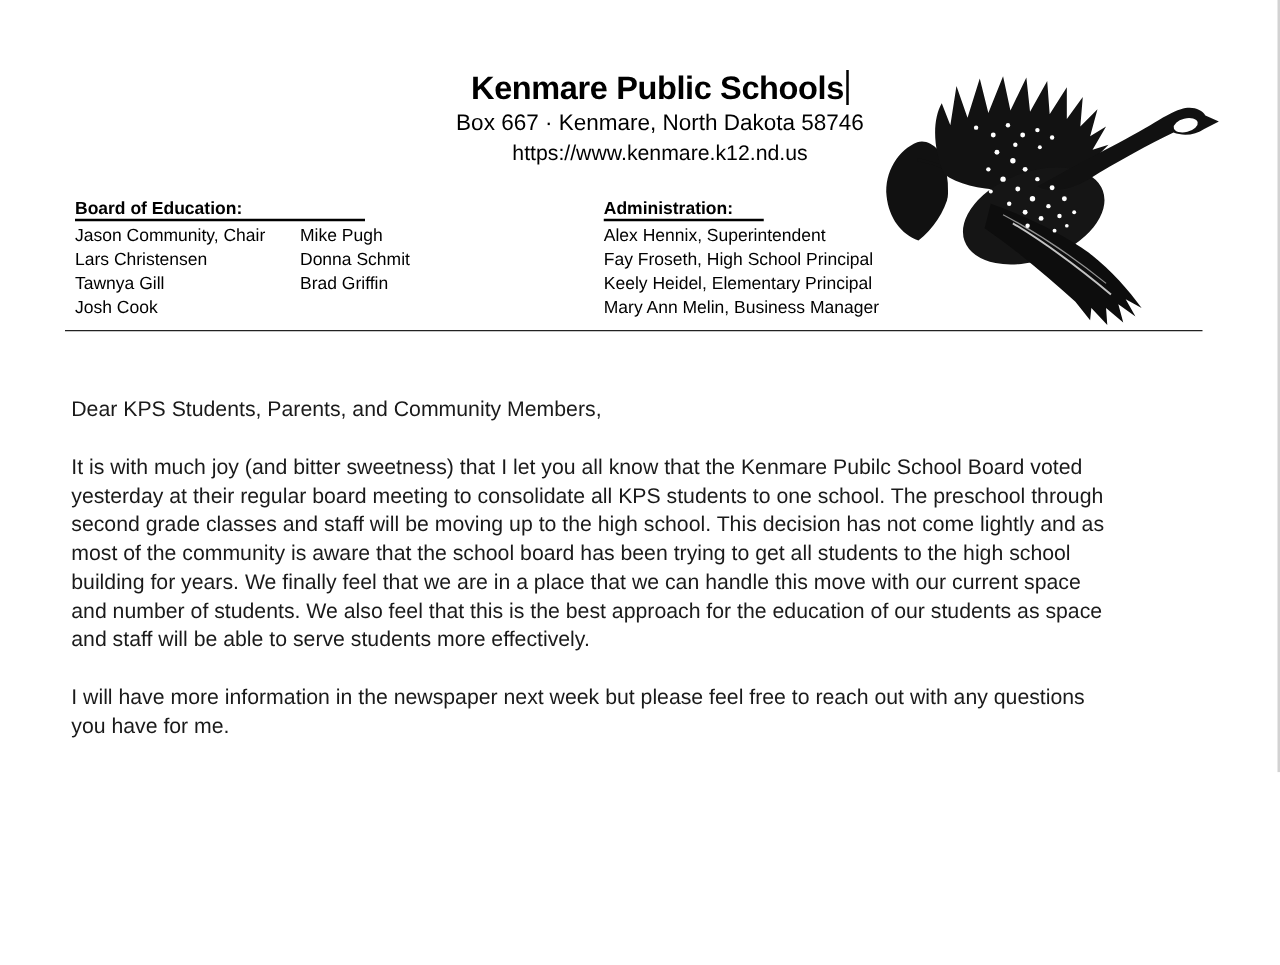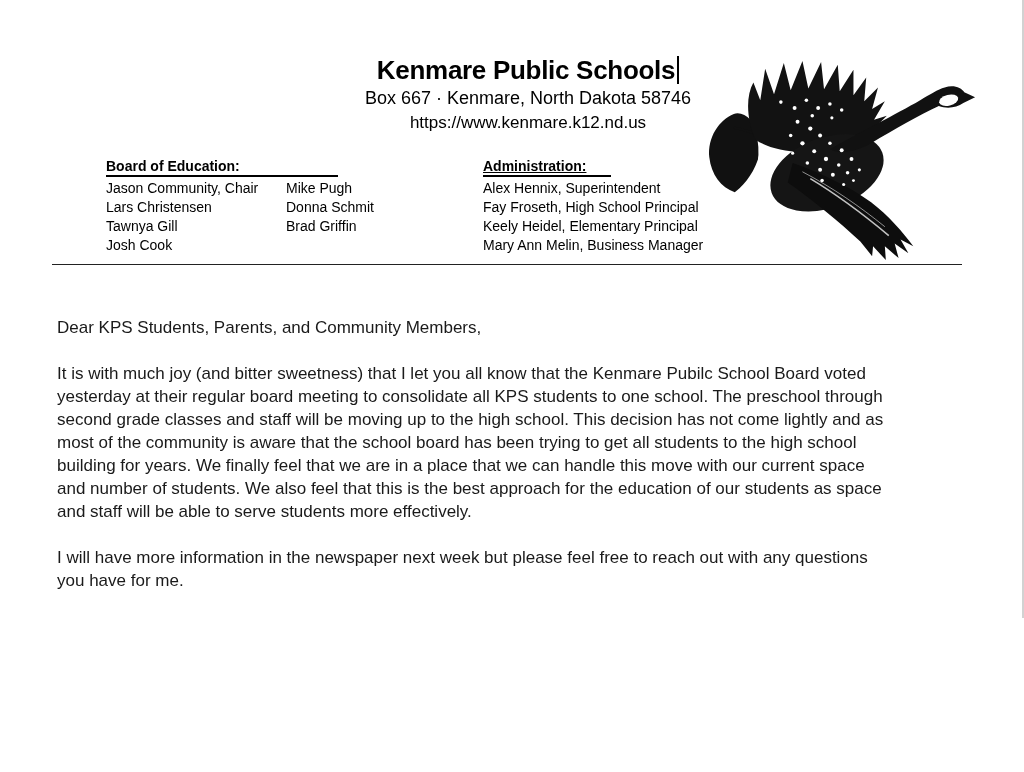--- a/index.html
+++ b/index.html
@@ -49,31 +49,31 @@
 
   
   .goose {
     position: absolute;
     left: 703px; top: 57px;
     width: 297px; height: 206px;
   }
 
   
   .roster { position: absolute; top: 157px; font-size: 14px; line-height: 19px; color: #000; }
-  .roster-board { left: 60px; margin-left: 46px; }
+  .roster-board { left: 60px; }
   .roster-admin { left: 483px; }
   .roster-heading {
     display: inline-block;
     font-weight: bold;
     border-bottom: 2px solid #000;
     line-height: 17px;
     margin-bottom: 2px;
   }
   .roster-heading.board { width: 232px; }
-  .roster-heading.admin { width: 128px; text-decoration: underline; }
+  .roster-heading.admin { width: 128px; }
   .board-cols { display: flex; }
   .board-col1 { width: 180px; }
 
   
   .divider {
     position: absolute;
     left: 52px; top: 264px;
     width: 910px;
     border-top: 1.6px solid #222;
   }

